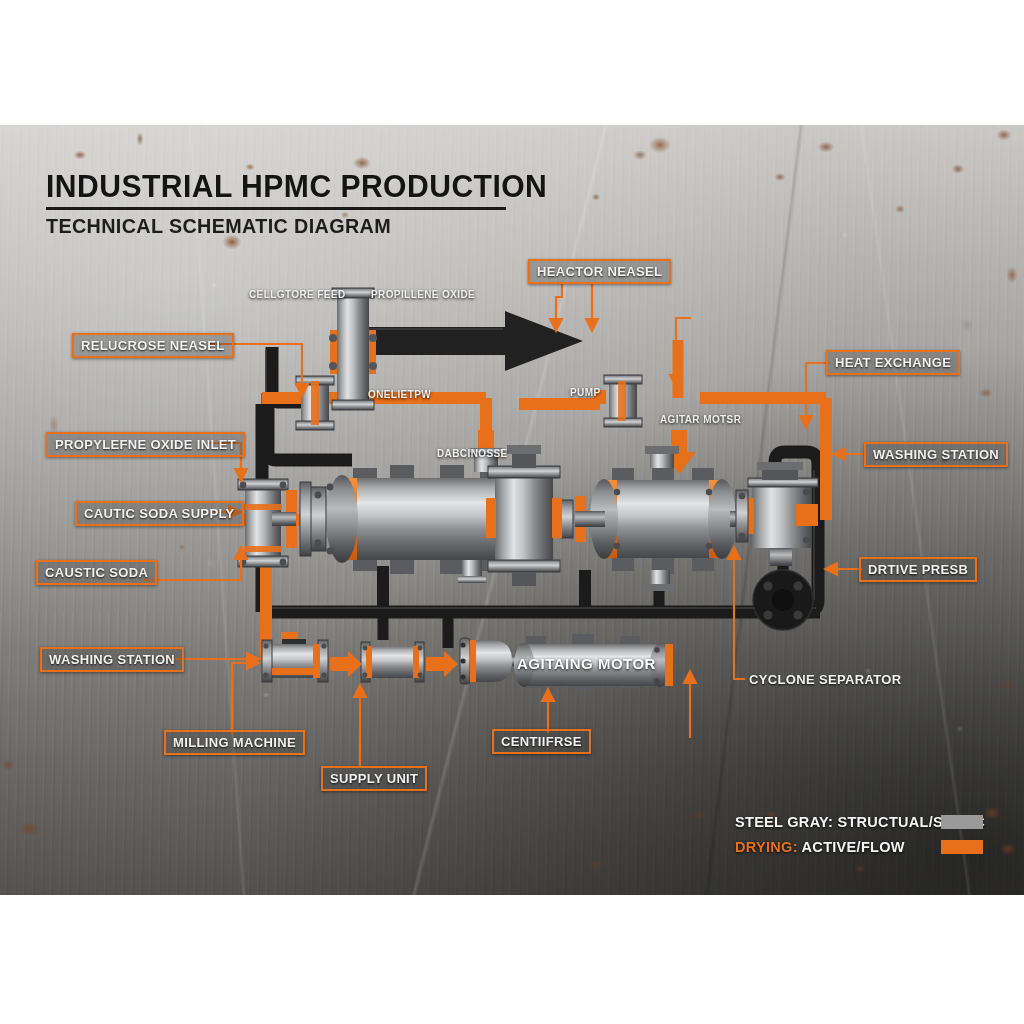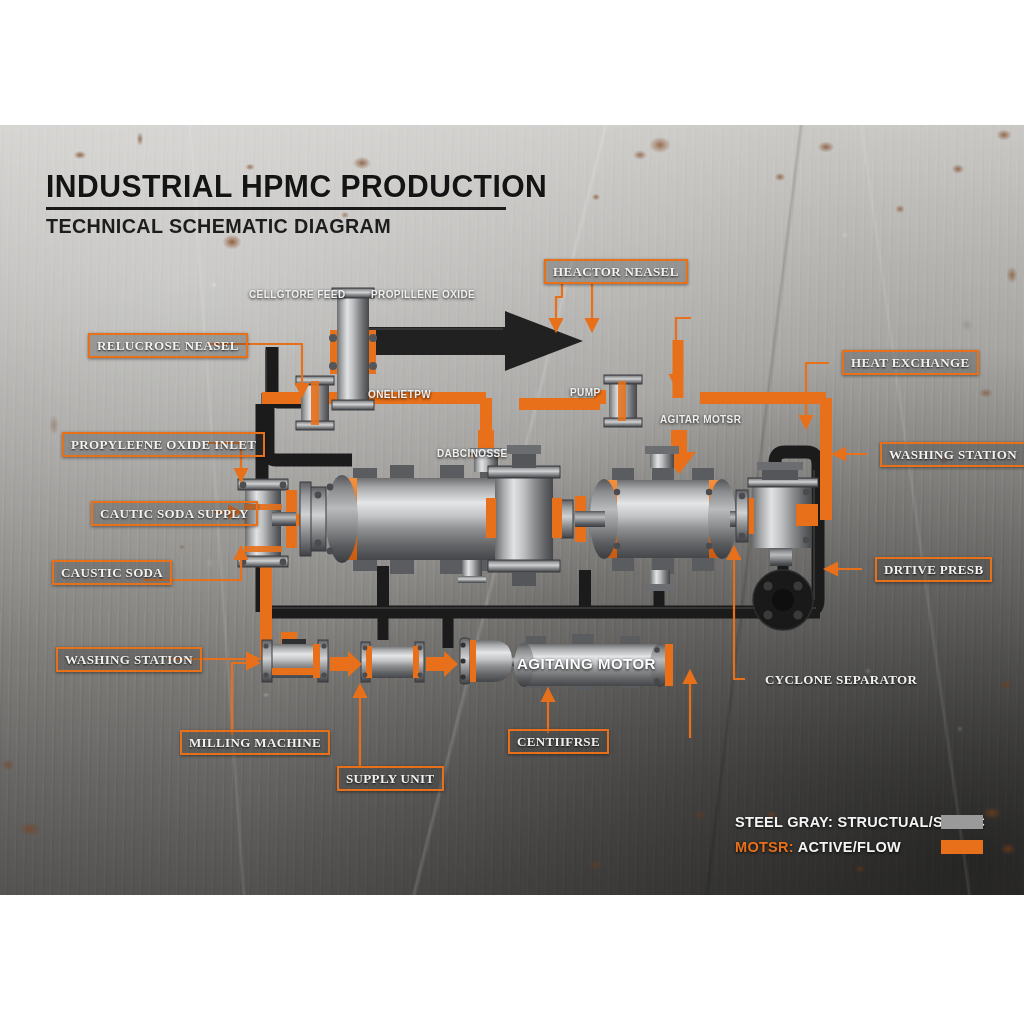--- a/index.html
+++ b/index.html
@@ -105,27 +105,26 @@
 
   
   #svg{position:absolute;left:0;top:0;width:1024px;height:1024px;}
 
   
   .lbl{
     position:absolute;
     border:2.4px solid #E8701A;
     background:rgba(58,58,58,.30);
     color:#f2f2f2;
-    font-family:Liberation Serif, serif;
+    font-family:Liberation Sans, sans-serif;
     font-weight:bold;font-size:13px;letter-spacing:.35px;
     padding:3.5px 7px 3.5px 7px;
     white-space:nowrap;line-height:1.05;
     text-shadow:0 1px 2px rgba(0,0,0,.85);
     box-shadow:0 1px 3px rgba(0,0,0,.45);
-    margin-left:16px;
   }
   .lbl.nobox{border:none;background:transparent;box-shadow:none;padding:0;}
   .plain{
     position:absolute;color:#efefef;
     font-family:"Liberation Sans Narrow","Liberation Sans",sans-serif;
     font-weight:bold;font-size:10px;letter-spacing:.4px;white-space:nowrap;
     text-shadow:0 1px 3px rgba(0,0,0,.9);
   }
   .onmachine{
     position:absolute;color:#ffffff;
@@ -545,18 +544,18 @@
   <div class="plain" style="left:437px;top:448px;">DABCINOSSE</div>
 
   <div class="onmachine" style="left:517px;top:655px;">AGITAING MOTOR</div>
 
   <div id="legend">
     <div class="lg-row">
       <div class="lg-text"><span>STEEL GRAY:</span><span> STRUCTUAL/STATIC</span></div>
       <div class="lg-swatch" style="background:#9a9a9a;"></div>
     </div>
     <div class="lg-row">
-      <div class="lg-text"><span class="ink">MOTSR:</span><span> ACTIVE/FLOW</span></div>
+      <div class="lg-text"><span class="ink">DRYING:</span><span> ACTIVE/FLOW</span></div>
       <div class="lg-swatch" style="background:#E8701A;"></div>
     </div>
   </div>
 
 </div>
 
 </body></html>

